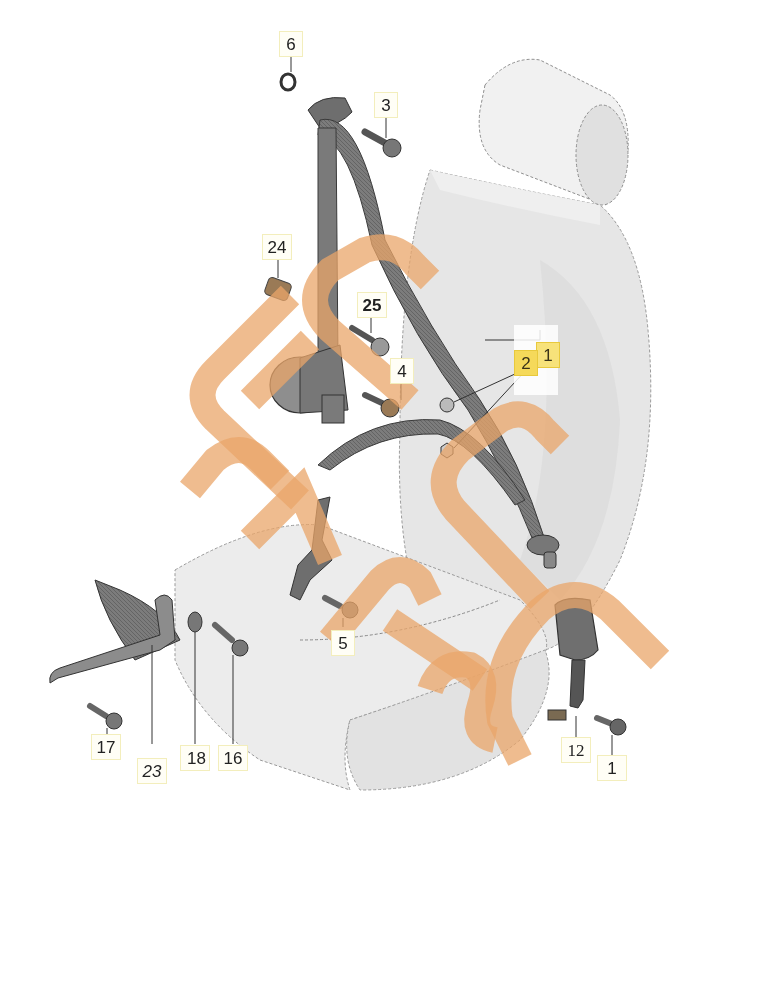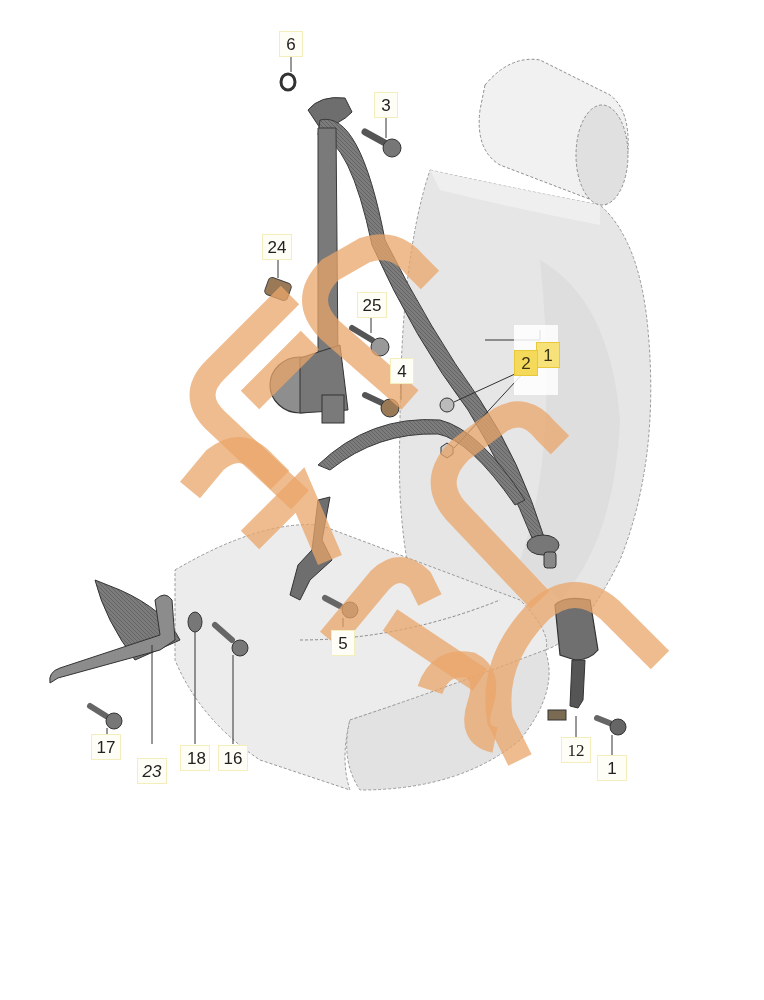--- a/index.html
+++ b/index.html
@@ -146,21 +146,21 @@
       <path d="M390 620 L480 680"></path>
       <path d="M430 690 Q440 660 470 665 Q490 675 480 705 Q470 735 495 740"></path>
 
       <path d="M520 760 L500 720 Q490 660 540 610 Q575 580 610 610 L660 660"></path>
     </g>
   </svg>
 
   <div class="callout" style="left:279px;top:31px;">6</div>
   <div class="callout" style="left:374px;top:92px;">3</div>
   <div class="callout" style="left:262px;top:234px;min-width:30px;">24</div>
-  <div class="callout" style="left:357px;top:292px;min-width:30px;">25</div>
+  <div class="callout" style="left:357px;top:292px;min-width:30px;font-weight:bold;">25</div>
   <div class="callout" style="left:390px;top:358px;">4</div>
   <div class="callout hl" style="left:536px;top:342px;width:24px;">1</div>
   <div class="callout hl alt" style="left:514px;top:350px;width:22px;">2</div>
   <div class="callout" style="left:331px;top:630px;">5</div>
   <div class="callout" style="left:91px;top:734px;min-width:30px;">17</div>
   <div class="callout" style="left:137px;top:758px;min-width:30px;font-style:italic;">23</div>
   <div class="callout" style="left:180px;top:745px;min-width:30px;text-align:right;">18</div>
   <div class="callout" style="left:218px;top:745px;min-width:30px;">16</div>
   <div class="callout" style="left:561px;top:737px;min-width:30px;font-family:Liberation Serif, serif;">12</div>
   <div class="callout" style="left:597px;top:755px;min-width:30px;">1</div>

